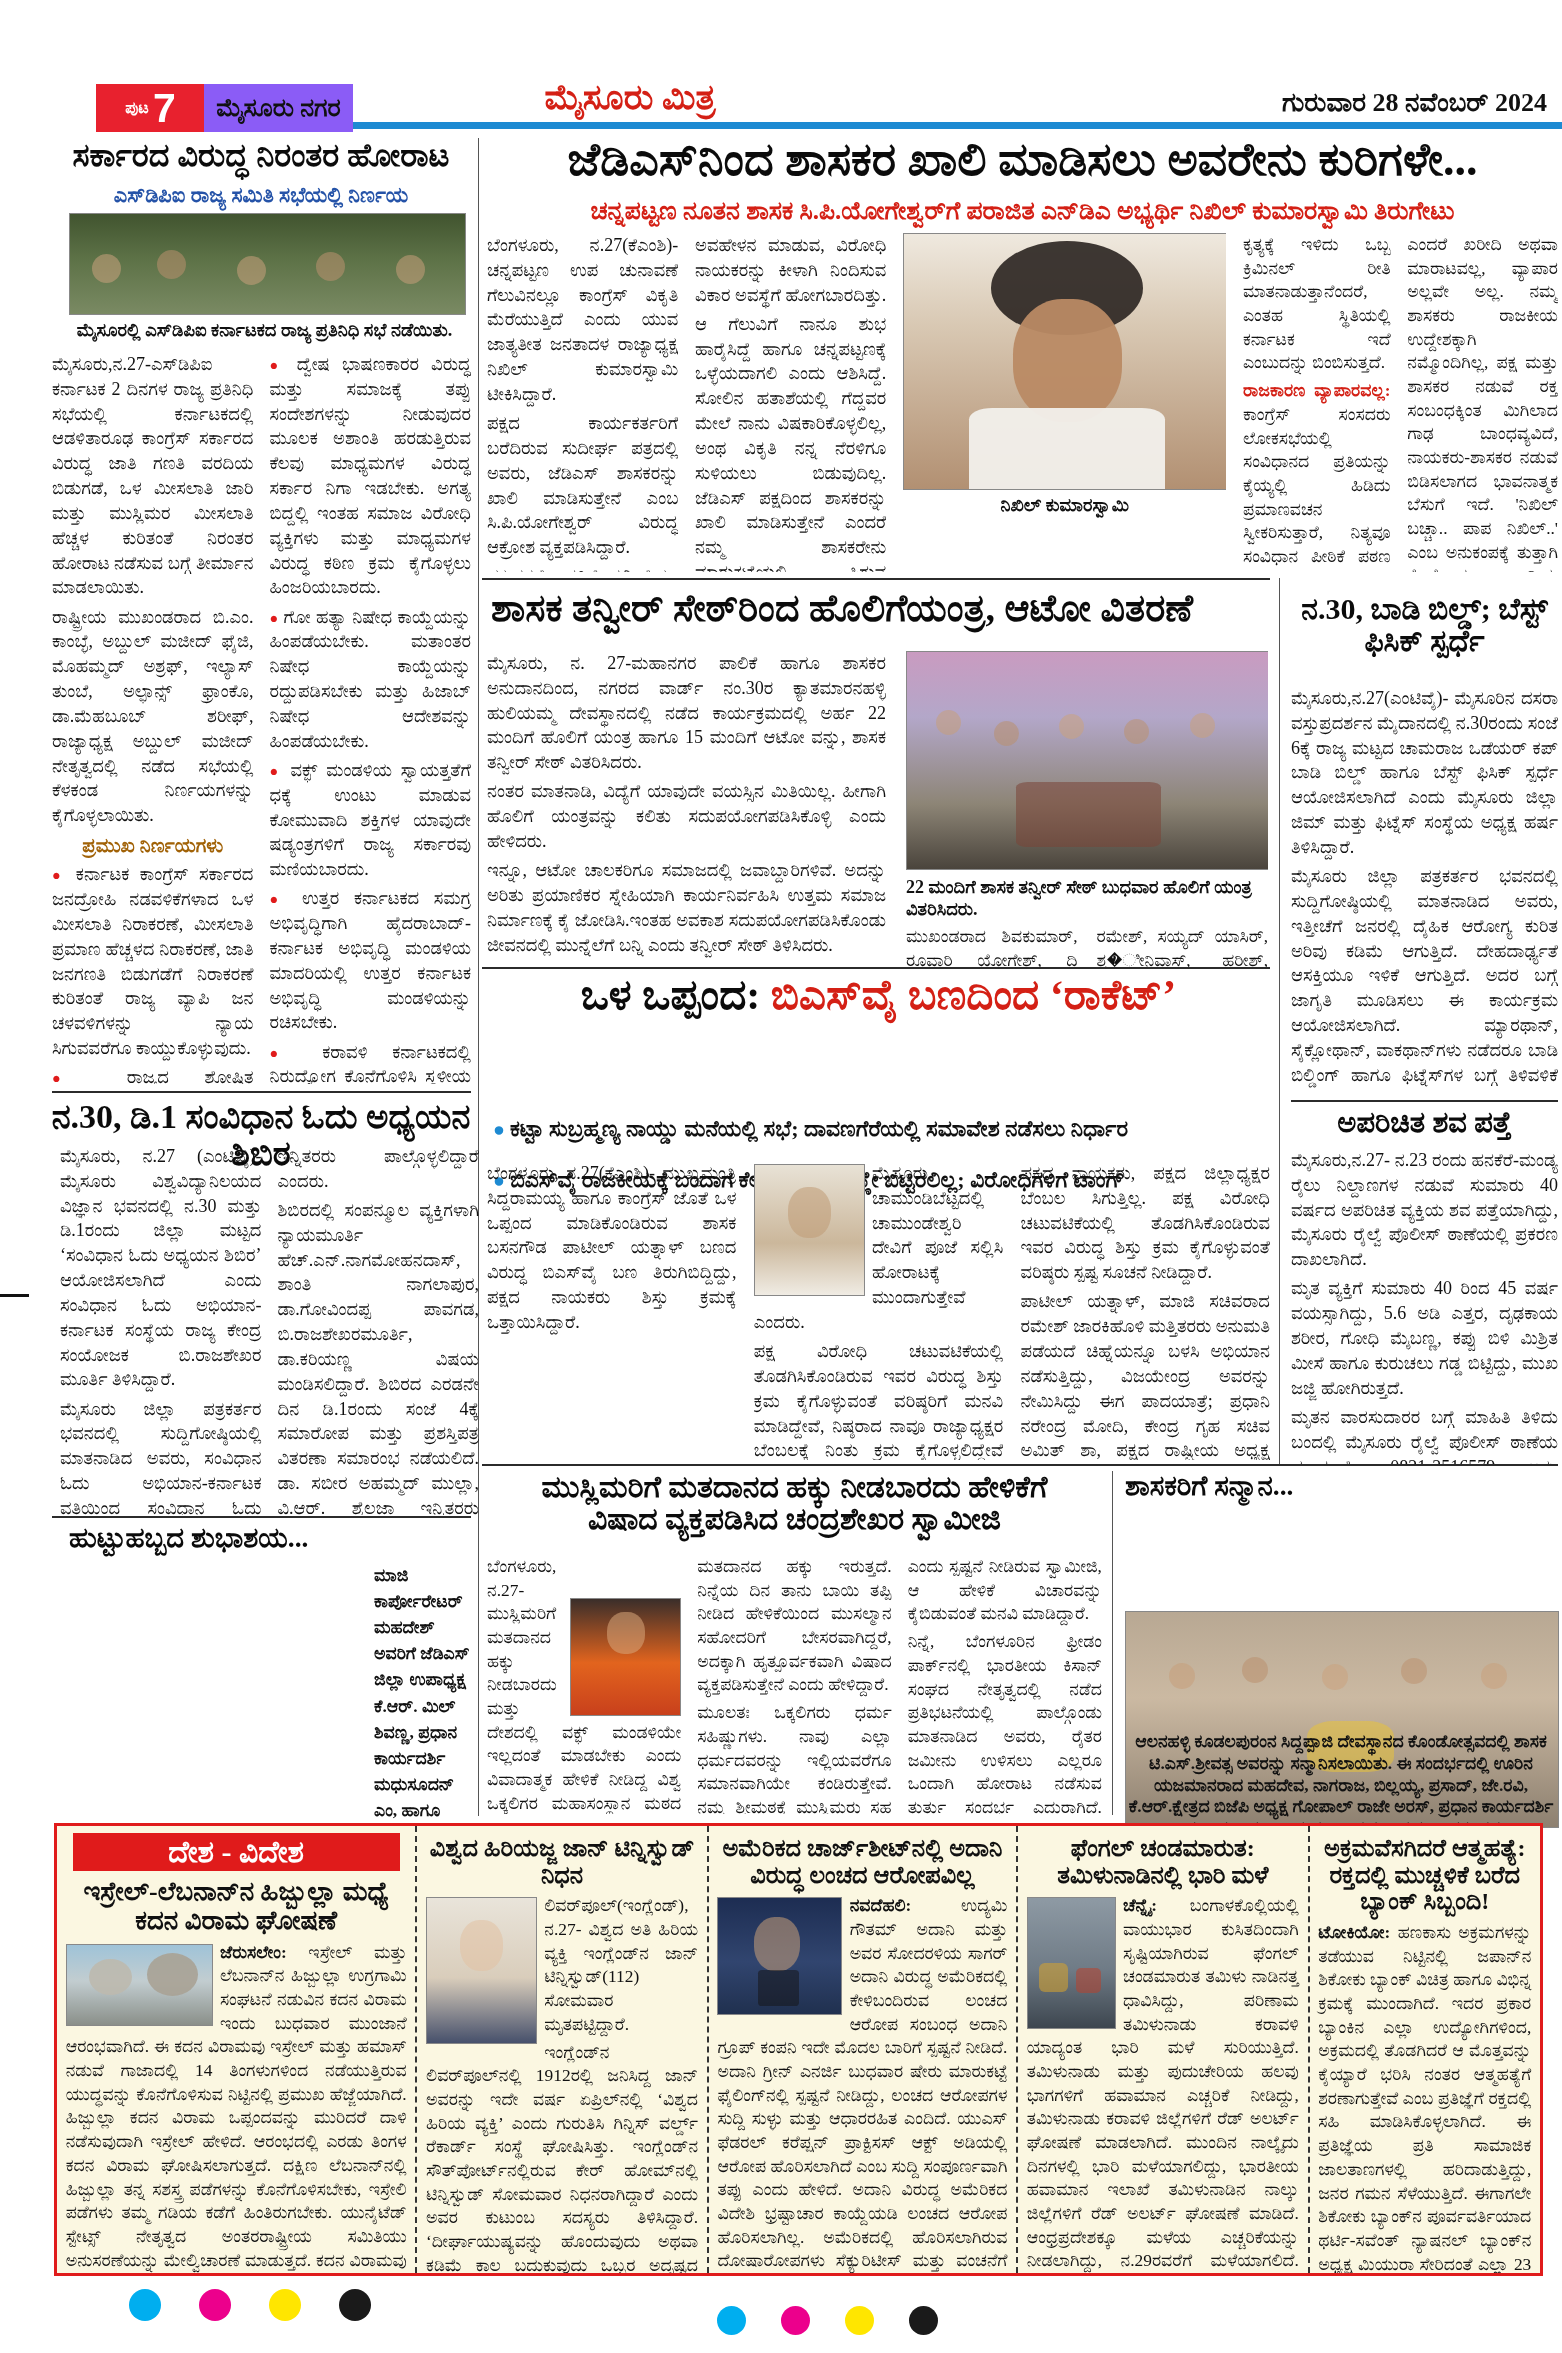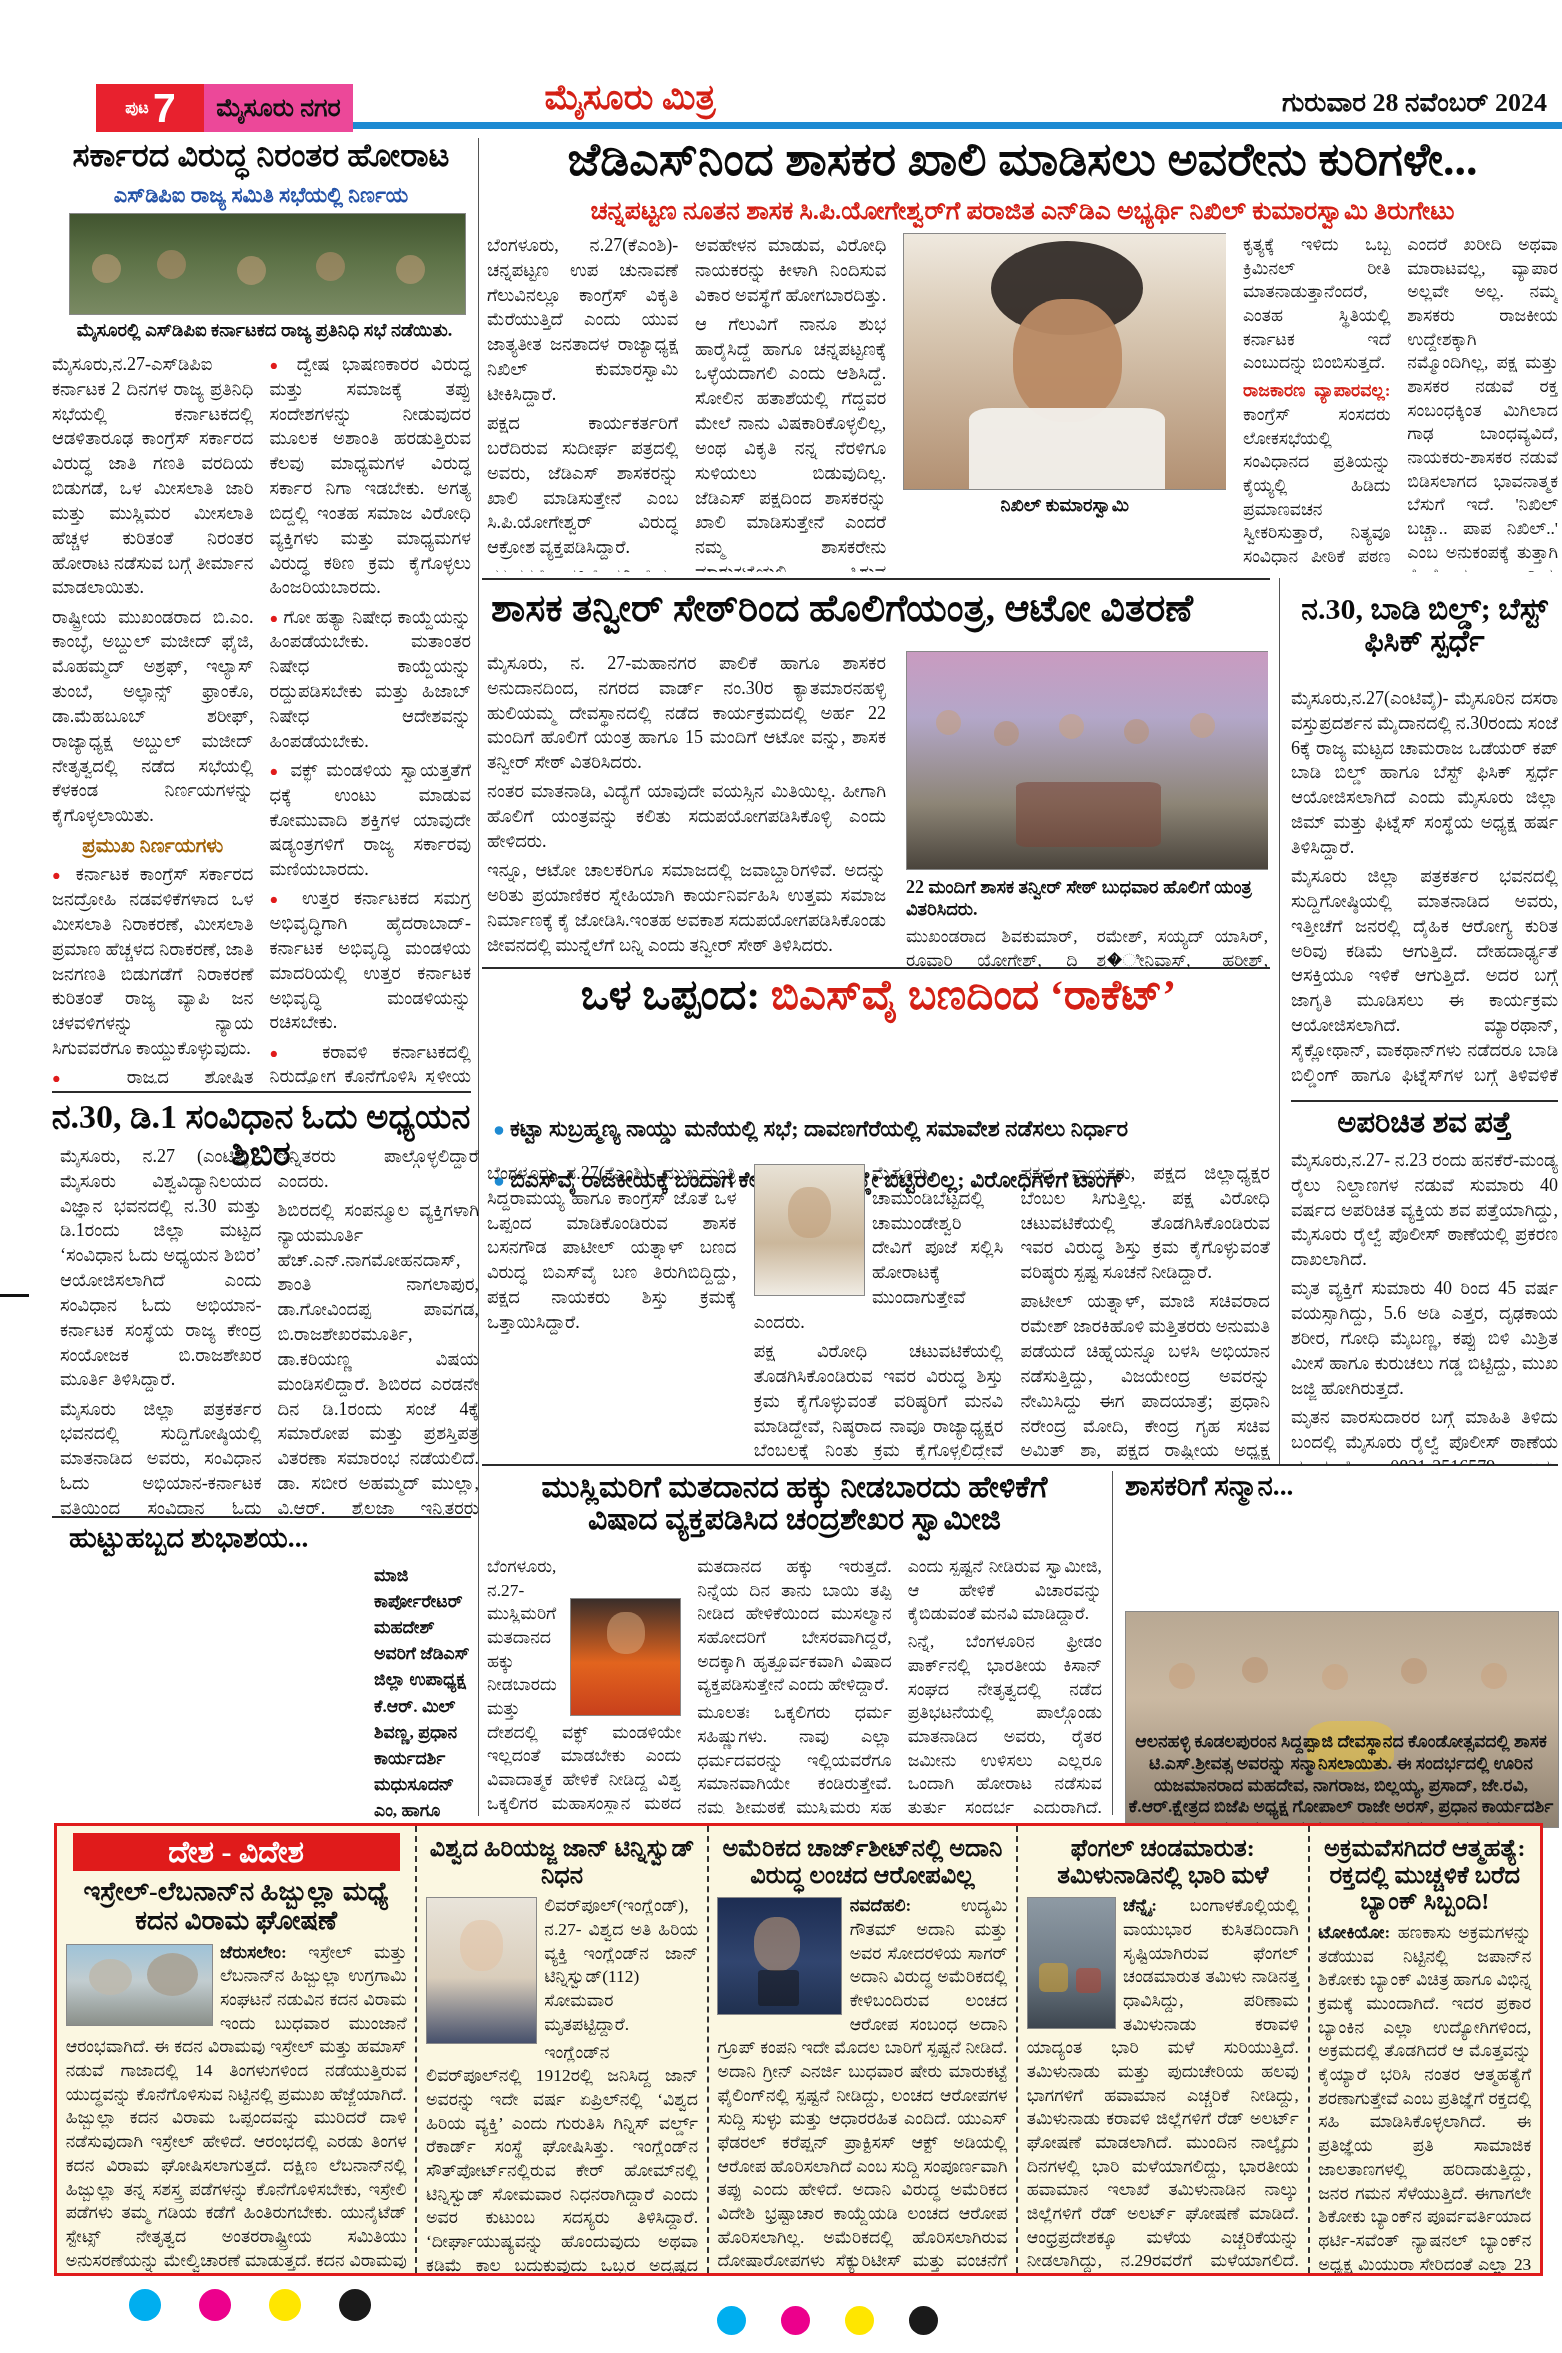--- a/index.html
+++ b/index.html
@@ -34,21 +34,21 @@
 </style>
 </head>
 <body>
 
 <div class="page">
 
   <div class="abs" style="left:96px;top:84px;width:109px;height:48px;background:#e8212e;display:flex;align-items:center;justify-content:center;gap:4.3px;">
     <span class="badge-label">ಪುಟ</span>
     <span style="color:#fff;font-size:41px;font-weight:bold;font-family:'Liberation Sans',sans-serif;">7</span>
   </div>
-  <div class="abs" style="left:204px;top:84px;width:149px;height:48px;background:#ec4899;display:flex;align-items:center;justify-content:center;">
+  <div class="abs" style="left:204px;top:84px;width:149px;height:48px;background:#8b5cf6;display:flex;align-items:center;justify-content:center;">
     <span style="font-size:25px;font-weight:bold;">ಮೈಸೂರು ನಗರ</span>
   </div>
   <div class="abs center" style="left:507px;top:78px;width:246px;height:45px;">
     <span style="font-size:35px;font-weight:bold;color:#d42015;">ಮೈಸೂರು ಮಿತ್ರ</span>
   </div>
   <div class="abs right" style="left:1123px;top:88px;width:424px;">
     <span style="font-size:26px;font-weight:bold;">ಗುರುವಾರ 28 ನವೆಂಬರ್ 2024</span>
   </div>
   <div class="abs" style="left:353px;top:122px;width:1209px;height:6.5px;background:#1d8ad2;"></div>
 

